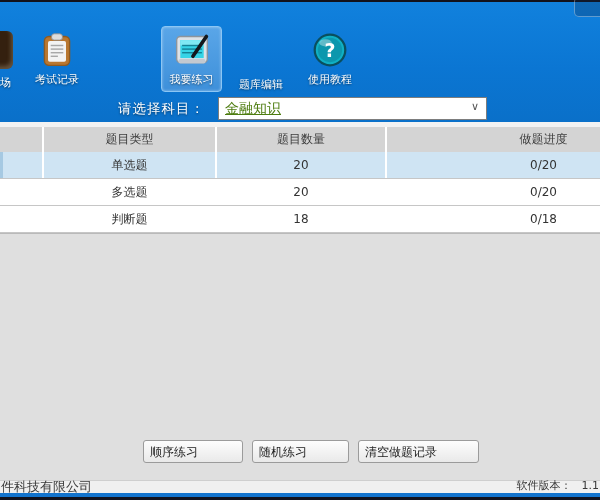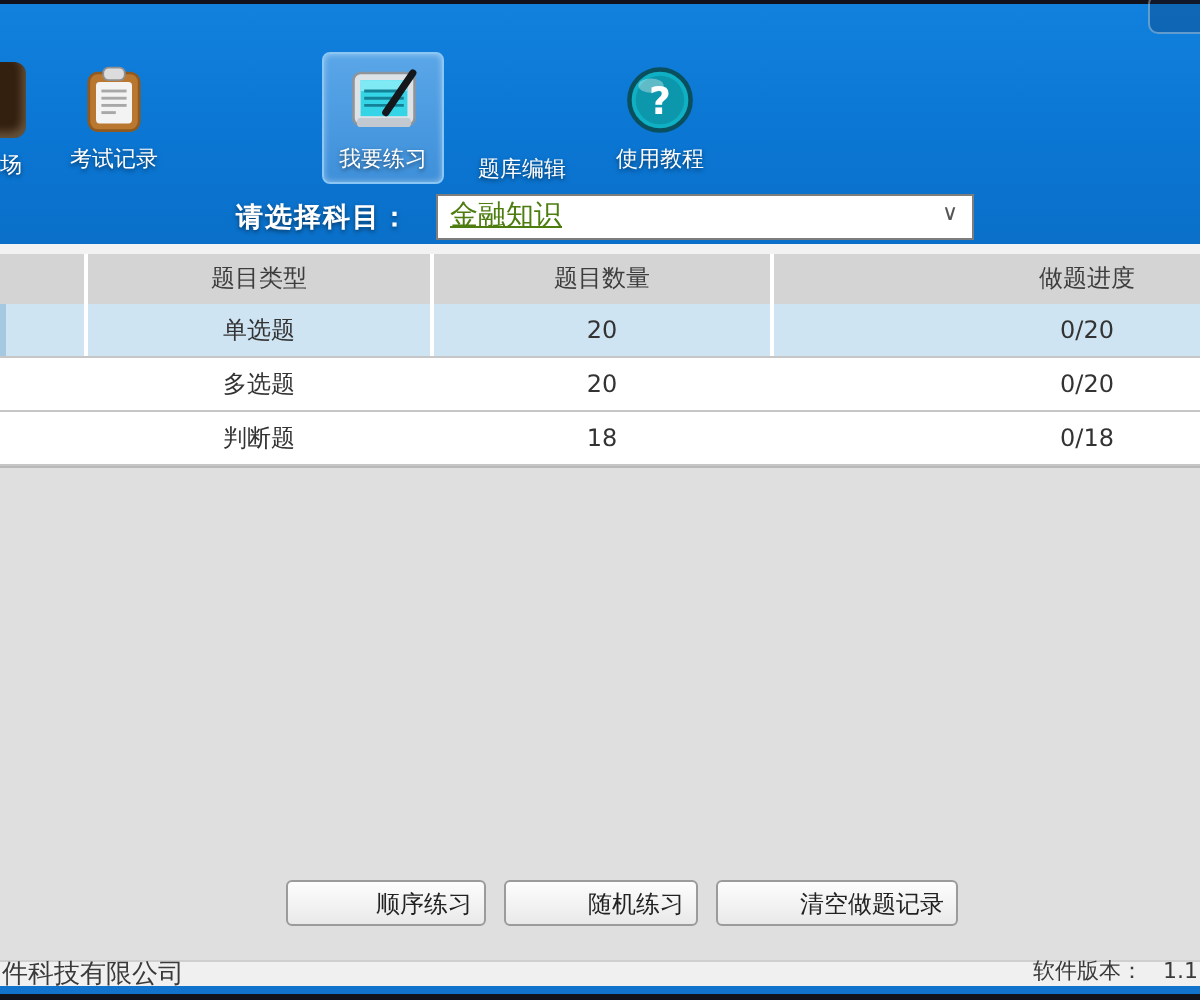--- a/index.html
+++ b/index.html
@@ -24,21 +24,21 @@
   .tool-item.selected{background:linear-gradient(180deg,#5aa6e8,#3e90da);border:1px solid #8cc6f4;
                       box-shadow:inset 0 0 3px rgba(255,255,255,.45);}
   .ticon{width:36px;height:36px;margin-top:5px;}
   .tlabel{margin-top:4px;font-size:11px;color:#ffffff;text-shadow:0 1px 2px rgba(0,0,0,.55);white-space:nowrap;}
   
   .hall-icon{position:absolute;left:-9px;top:29px;width:22px;height:38px;background:#34200f;
              border-radius:0 6px 6px 0;box-shadow:inset -2px -3px 4px rgba(255,240,200,.25);}
   .hall-label{position:absolute;left:0px;top:73px;font-size:11px;color:#fff;text-shadow:0 1px 2px rgba(0,0,0,.55);}
 
   
-  .subject-label{position:absolute;left:118px;top:98px;width:100px;font-size:13.5px;font-weight:bold;
+  .subject-label{position:absolute;left:118px;top:98px;width:100px;font-size:13.5px;font-weight:normal;
                  color:#ffffff;text-shadow:0 1px 2px rgba(0,0,0,.5);letter-spacing:1px;white-space:nowrap;}
   .combobox{position:absolute;left:218px;top:95px;width:269px;height:23px;background:#ffffff;
             border:1px solid #7d7d7d;box-sizing:border-box;cursor:pointer;}
   .combobox .val{position:absolute;left:6px;top:0;line-height:21px;font-size:14px;color:#4d7c0f;text-decoration:underline;}
   .combobox .chev{position:absolute;right:7px;top:2px;font-size:11px;color:#555;}
 
   .strip{position:absolute;left:0;top:122px;width:600px;height:5px;background:#f2f2f2;}
 
   
   .table{position:absolute;left:0;top:127px;width:600px;height:107px;overflow:hidden;background:#fff;}
@@ -53,21 +53,21 @@
   .c0{width:42px;}
   .c1{width:173px;border-left:2px solid #fff;}
   .c2{width:170px;border-left:2px solid #fff;}
   .c3{width:315px;border-left:2px solid #fff;}
   .table-bottom{position:absolute;left:0;top:233px;width:600px;height:1px;background:#b9b9b9;}
 
   
   .content{position:absolute;left:0;top:234px;width:600px;height:246px;background:#dfdfdf;}
   .btn{position:absolute;top:206px;height:23px;background:linear-gradient(180deg,#fdfdfd,#e9e9e9);
        border:1px solid #9b9b9b;border-radius:3px;box-sizing:border-box;font-size:12px;color:#222;
-       text-align:right;line-height:21px;cursor:pointer;font-family:inherit;}
+       text-align:left;line-height:21px;cursor:pointer;font-family:inherit;}
   .btn-seq{left:143px;width:100px;}
   .btn-rand{left:252px;width:97px;}
   .btn-clear{left:358px;width:121px;}
 
   
   .statusbar{position:absolute;left:0;top:480px;width:600px;height:13px;background:#f0f0f0;
              border-top:1px solid #cfcfcf;box-sizing:border-box;}
   .status-left{position:absolute;left:1px;top:-3px;font-size:13px;color:#3a3a3a;white-space:nowrap;text-align:right;}
   .status-right{position:absolute;right:1px;top:-3px;font-size:11px;color:#3a3a3a;white-space:nowrap;}
   .status-right .vv{margin-left:10px;}

